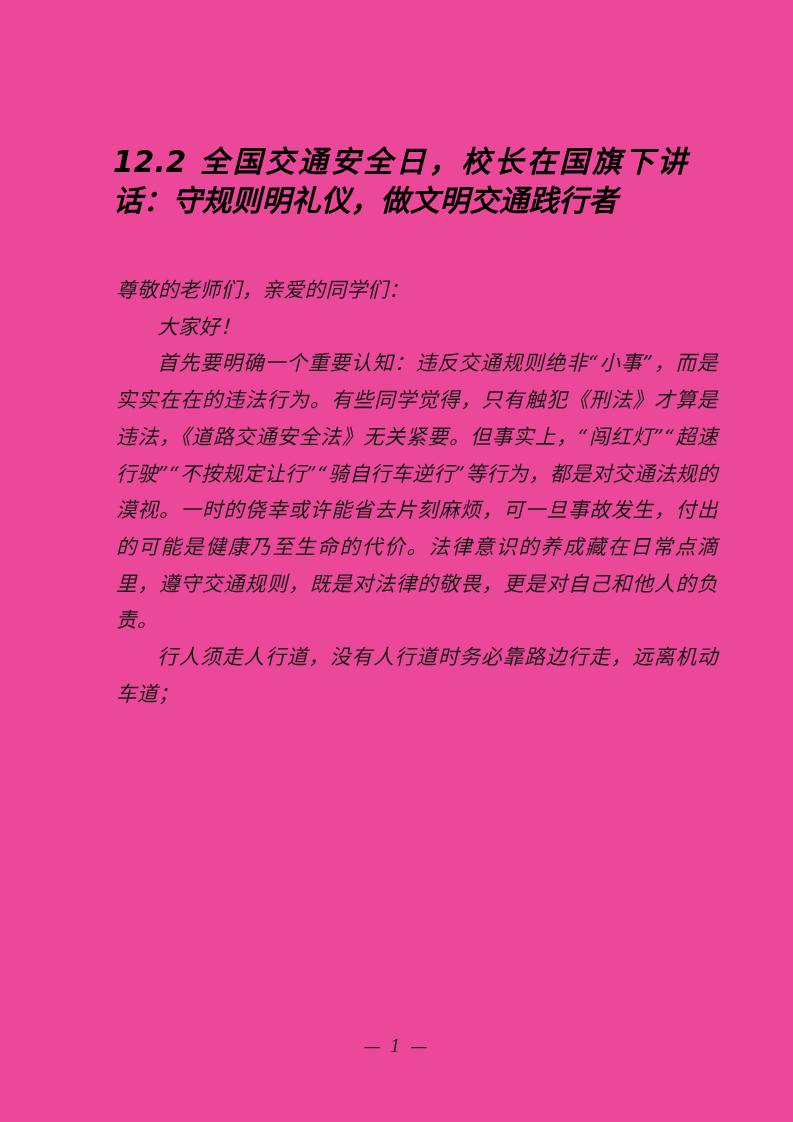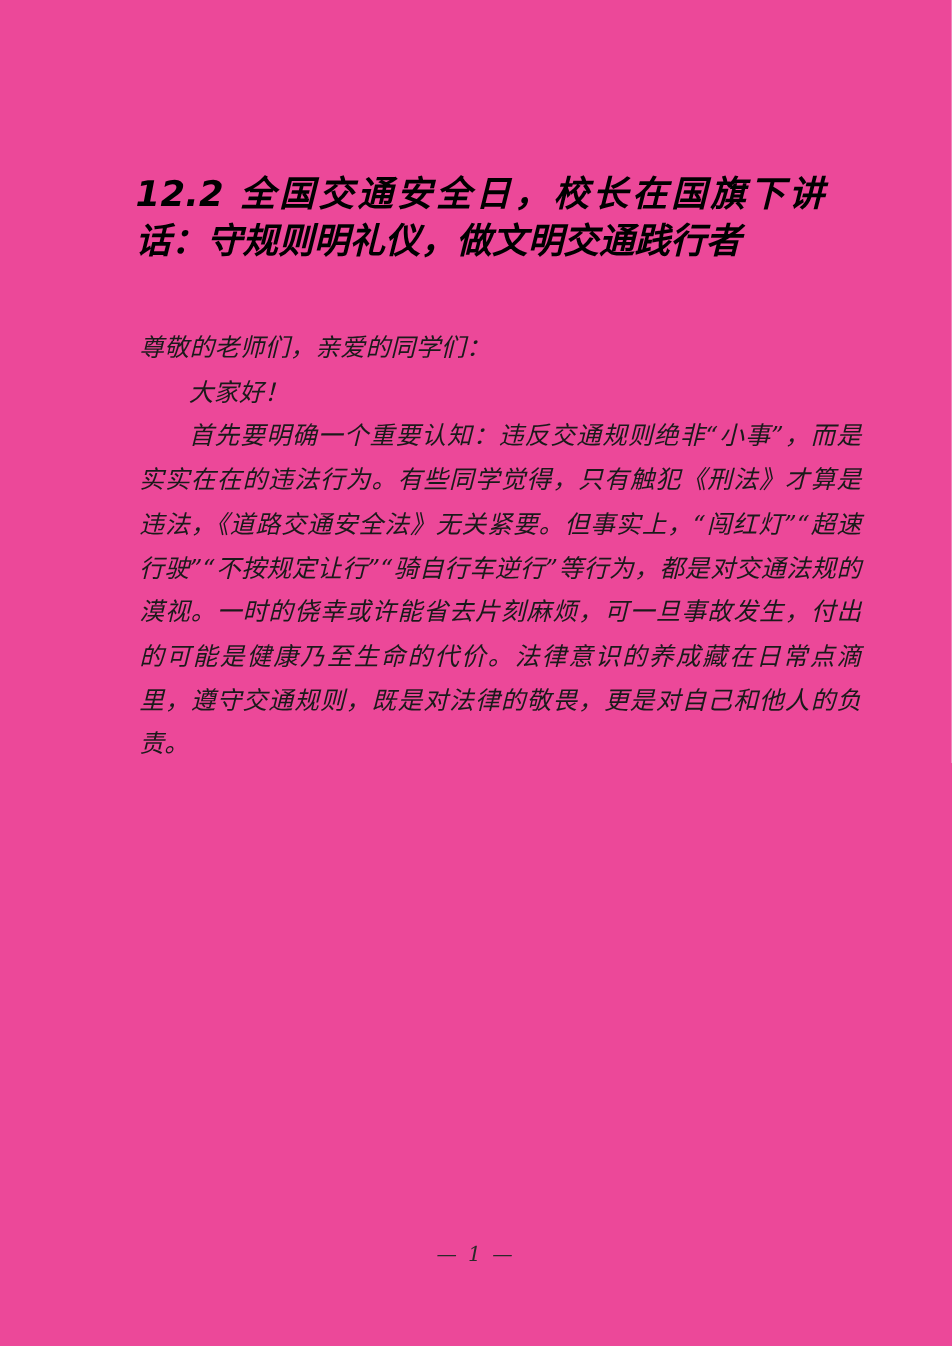--- a/index.html
+++ b/index.html
@@ -95,17 +95,18 @@
 
   <div class="body-block">
     <p class="para">尊敬的老师们，亲爱的同学们：</p>
 
     <p class="para indent">大家好！</p>
 
 
     <p class="para indent">首先要明确一个重要认知：违反交通规则绝非“小事”，而是实实在在的违法行为。有些同学觉得，只有触犯《刑法》才算是违法，《道路交通安全法》无关紧要。但事实上，“闯红灯”“超速行驶”“不按规定让行”“骑自行车逆行”等行为，都是对交通法规的漠视。一时的侥幸或许能省去片刻麻烦，可一旦事故发生，付出的可能是健康乃至生命的代价。法律意识的养成藏在日常点滴里，遵守交通规则，既是对法律的敬畏，更是对自己和他人的负责。</p>
 
 
+    <p class="para indent">行人须走人行道，没有人行道时务必靠路边行走，远离机动车道；</p>
   </div>
 
   <div class="page-footer">— 1 —</div>
 
 </div>
 
 </body></html>

